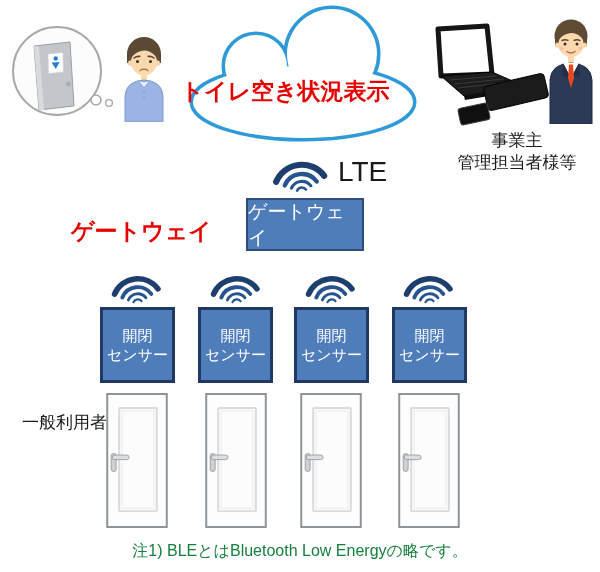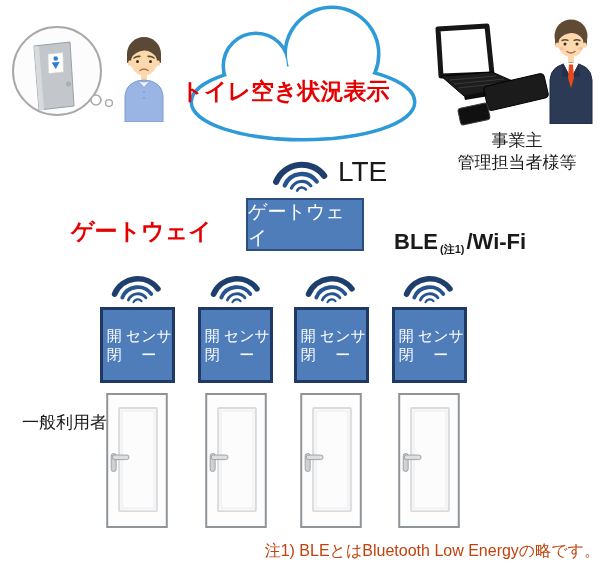--- a/index.html
+++ b/index.html
@@ -16,24 +16,24 @@
   .lte-label{font-size:28px;font-weight:normal;color:#1a1a1a;}
   .ble-label{font-size:22px;font-weight:bold;color:#1a1a1a;white-space:nowrap;}
   .ble-note{font-size:11px;font-weight:bold;vertical-align:-4px;margin:0 2px;}
   .gateway-box{
     width:118px;height:53px;background:#4f7dba;border:2px solid #2c4d7e;
     box-sizing:border-box;display:flex;align-items:center;justify-content:center;
     color:#ffffff;font-size:19px;
   }
   .sensor-box{
     width:75px;height:76px;background:#4f7dba;border:3px solid #1f3864;
-    box-sizing:border-box;display:flex;flex-direction:row;align-items:center;justify-content:center;
+    box-sizing:border-box;display:flex;flex-direction:column;align-items:center;justify-content:center;
     color:#ffffff;font-size:15px;line-height:19px;text-align:center;
   }
-  .footnote{font-size:16px;color:#c2410c;text-align:right;width:100%;}
+  .footnote{font-size:16px;color:#15803d;text-align:center;width:100%;}
   .mgr-label{line-height:22px;}
 </style>
 </head>
 <body>
 
 <div class="canvas">
 
   <svg width="0" height="0" style="position:absolute" aria-hidden="true">
     <defs>
       <g id="wifi-sym" transform="rotate(-7 30 38)" fill="none">
@@ -136,23 +136,20 @@
 
   <svg class="abs" style="left:270px;top:146px" width="62" height="48" viewBox="0 0 60 46">
       <use href="#wifi-sym"></use>
     </svg>
   <div class="abs lte-label" style="left:338px;top:156px">LTE</div>
 
   <div class="abs red-bold" style="left:71px;top:216px">ゲートウェイ</div>
 
   <div class="abs gateway-box" style="left:246px;top:198px">ゲートウェイ</div>
 
-  <div class="abs ble-label" style="left:394px;top:229px">
-    <span>BLE</span><span class="ble-note">(注1)</span><span>/Wi-Fi</span>
-  </div>
 
   <svg class="abs" style="left:109px;top:262px" width="56" height="43" viewBox="0 0 60 46">
       <use href="#wifi-sym"></use>
     </svg>
   <svg class="abs" style="left:208px;top:262px" width="56" height="43" viewBox="0 0 60 46">
       <use href="#wifi-sym"></use>
     </svg>
   <svg class="abs" style="left:303px;top:262px" width="56" height="43" viewBox="0 0 60 46">
       <use href="#wifi-sym"></use>
     </svg>

